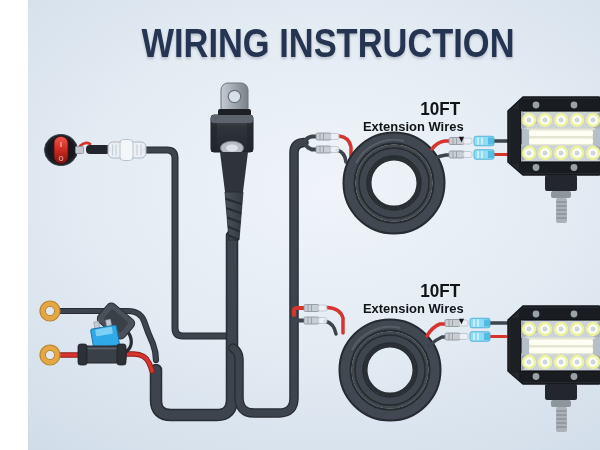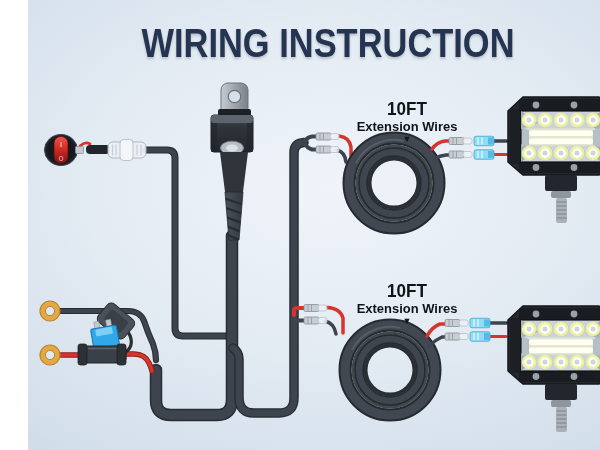--- a/index.html
+++ b/index.html
@@ -13,21 +13,21 @@
   .wo{stroke:var(--wire-outline,#282d34); fill:none; stroke-linecap:round; stroke-linejoin:round;}
   .wi{stroke:var(--wire-dark,#3d444d);  fill:none; stroke-linecap:round; stroke-linejoin:round;}
   .wr{stroke:var(--wire-red,#d6342c);   fill:none; stroke-linecap:round; stroke-linejoin:round;}
   .wro{stroke:#8e1d18; fill:none; stroke-linecap:round; stroke-linejoin:round;}
   .title{
     position:absolute; top:20px; left:0; right:0; text-align:center;
     font-size:41px; font-weight:800; color:var(--title-text,#253551);
     transform:scaleX(0.84); transform-origin:50% 50%; letter-spacing:0px;
     text-shadow:0 2px 3px rgba(30,40,60,0.22); white-space:nowrap;
   }
-  .ext-label{position:absolute; left:320px; width:118px; text-align:center; color:var(--label-text,#111417);}
+  .ext-label{position:absolute; left:320px; width:118px; text-align:right; color:var(--label-text,#111417);}
   .ext-label.top{top:99px;} .ext-label.bottom{top:281px;}
   .ext-len{font-size:19px; font-weight:800; line-height:1.05; transform:scaleX(0.9);}
   .ext-cap{font-size:13.5px; font-weight:700; line-height:1.15; transform:scaleX(0.96); white-space:nowrap;}
   .ext-arrow{font-size:9px; line-height:1.25; color:#14171b;}
 </style>
 </head>
 <body>
 
 <div id="poster">
 

